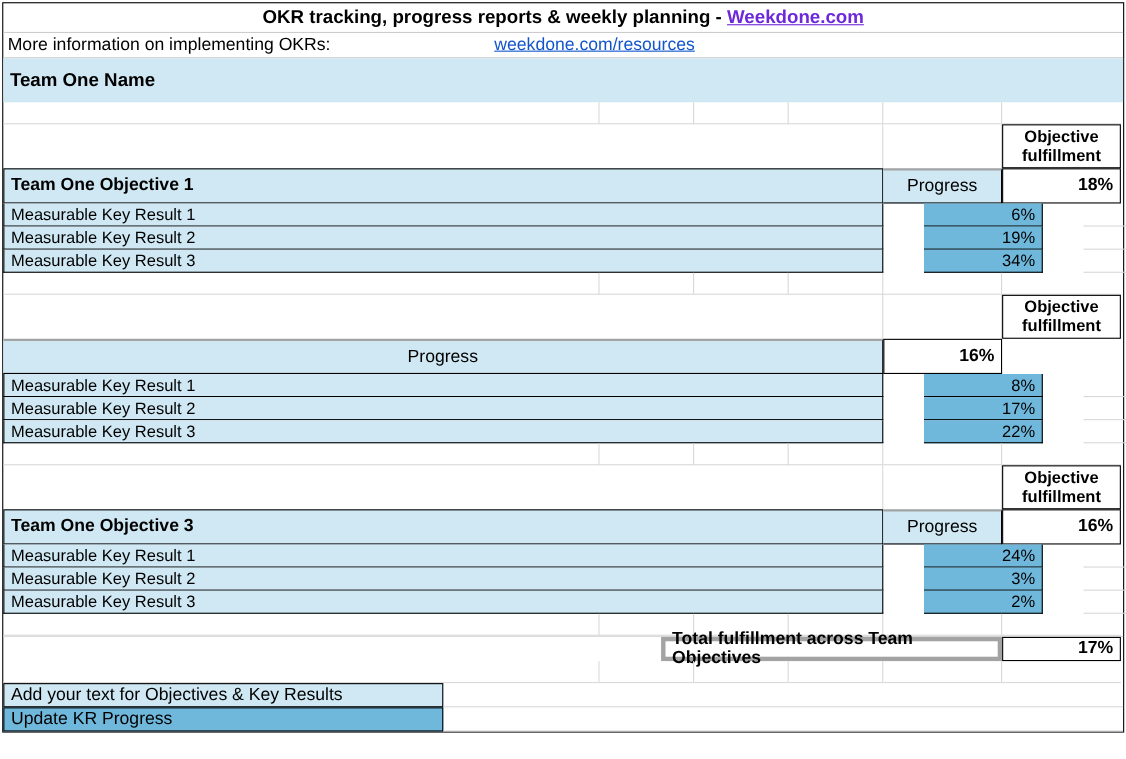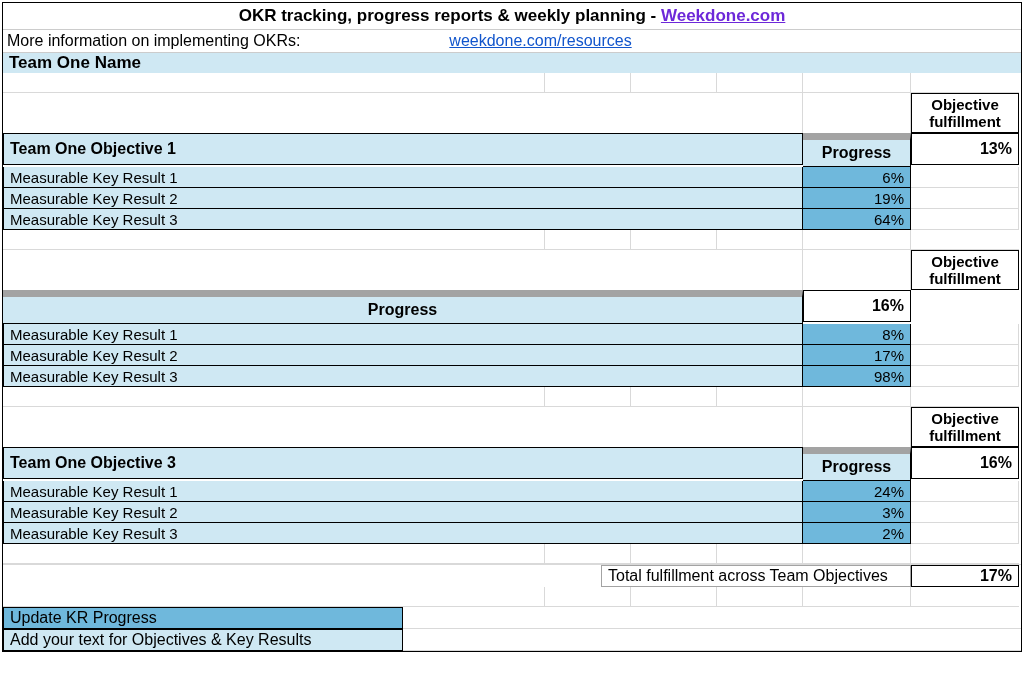--- a/index.html
+++ b/index.html
@@ -33,21 +33,21 @@
   .info-row {
     border-bottom: 1px solid #ccc;
     font-size: 16px;
     padding: 2px 4px;
   }
   .info-row a { color: #1155cc; }
   .team-name {
     background: #cfe8f3;
     font-weight: bold;
     font-size: 17px;
-    padding: 0 6px;
+    padding: 10px 6px;
   }
   .obj-header {
     display: grid;
     grid-template-columns: 800px 108px 108px;
   }
   .obj-header > div { padding: 0 6px; height: 40px; display:flex; align-items:center; }
   .fulfill-hdr {
     border: 1px solid #000;
     font-weight: bold;
     font-size: 15px;
@@ -60,35 +60,36 @@
   }
   .obj-title-row {
     display: grid;
     grid-template-columns: 800px 108px 108px;
     font-size: 16px;
   }
   .obj-title-row > div { padding: 13px 6px; height: 32px; display:flex; align-items:center; }
   .lightblue { background: #cfe8f3; }
   .obj-title { font-weight: bold; border: 1px solid #000; }
   .progress-hdr {
-    font-weight: bold;
-    border-top: 7px solid #a3a3a3;
+    font-weight: normal;
+    border-top: 2px solid #a3a3a3;
     border-bottom: 1px solid #000;
     border-right: 1px solid #000;
     justify-content: center;
   }
   .fulfill-val {
     font-weight: bold;
     border: 1px solid #000;
     justify-content: flex-end;
   }
   .kr-row {
     display: grid;
     grid-template-columns: 800px 108px 108px;
     font-size: 15px;
+    gap: 37px;
   }
   .kr-row > div { padding: 1px 6px; height: 21px; display:flex; align-items:center; }
   .kr-label {
     border-left: 1px solid #000;
     border-bottom: 1px solid #000;
     border-right: 1px solid #000;
   }
   .kr-prog {
     background: #6fb8dc;
     border-bottom: 1px solid #000;
@@ -100,22 +101,22 @@
     border-bottom: 1px solid #d9d9d9;
   }
   .total-row {
     display: grid;
     grid-template-columns: 598px 310px 108px;
     font-size: 16px;
     border-top: 1px solid #d9d9d9;
   }
   .total-row > div { padding: 1px 6px; height: 22px; display:flex; align-items:center; }
   .total-label {
-    border: 1px solid #a3a3a3;
-    font-weight: normal;
+    border: 4px solid #a3a3a3;
+    font-weight: bold;
   }
   .total-val {
     border: 1px solid #000;
     font-weight: bold;
     justify-content: flex-end;
   }
   .spacer-guides {
     display: grid;
     grid-template-columns: 542px 86px 86px 86px 108px 108px;
   }
@@ -164,35 +165,35 @@
         <div></div>
       </div>
       <div class="obj-header">
         <div class="guide-before"></div>
         <div class="guide-before"></div>
         <div class="fulfill-hdr">Objective fulfillment</div>
       </div>
       <div class="obj-title-row">
         <div class="obj-title lightblue">Team One Objective 1</div>
         <div class="progress-hdr lightblue">Progress</div>
-        <div class="fulfill-val">13%</div>
+        <div class="fulfill-val">18%</div>
       </div>
       <div class="kr-row">
         <div class="kr-label lightblue">Measurable Key Result 1</div>
         <div class="kr-prog">6%</div>
         <div class="kr-empty"></div>
       </div>
       <div class="kr-row">
         <div class="kr-label lightblue">Measurable Key Result 2</div>
         <div class="kr-prog">19%</div>
         <div class="kr-empty"></div>
       </div>
       <div class="kr-row">
         <div class="kr-label lightblue">Measurable Key Result 3</div>
-        <div class="kr-prog">64%</div>
+        <div class="kr-prog">34%</div>
         <div class="kr-empty"></div>
       </div>
       <div class="spacer-guides">
         <div></div>
         <div></div>
         <div></div>
         <div></div>
         <div></div>
         <div></div>
       </div>
@@ -210,21 +211,21 @@
         <div class="kr-prog">8%</div>
         <div class="kr-empty"></div>
       </div>
       <div class="kr-row">
         <div class="kr-label lightblue">Measurable Key Result 2</div>
         <div class="kr-prog">17%</div>
         <div class="kr-empty"></div>
       </div>
       <div class="kr-row">
         <div class="kr-label lightblue">Measurable Key Result 3</div>
-        <div class="kr-prog">98%</div>
+        <div class="kr-prog">22%</div>
         <div class="kr-empty"></div>
       </div>
       <div class="spacer-guides">
         <div></div>
         <div></div>
         <div></div>
         <div></div>
         <div></div>
         <div></div>
       </div>
@@ -273,21 +274,21 @@
   <div class="spacer-guides">
     <div></div>
       <div></div>
       <div></div>
       <div></div>
       <div></div>
       <div></div>
   </div>
 
   <div class="instr-row">
+    <div class="instr1">Add your text for Objectives &amp; Key Results</div>
+    <div class="plain-right"></div>
+  </div>
+  <div class="instr-row">
     <div class="instr2">Update KR Progress</div>
     <div class="plain-right"></div>
   </div>
-  <div class="instr-row">
-    <div class="instr1">Add your text for Objectives &amp; Key Results</div>
-    <div class="plain-right"></div>
-  </div>
 
 </div>
 
 </body></html>

